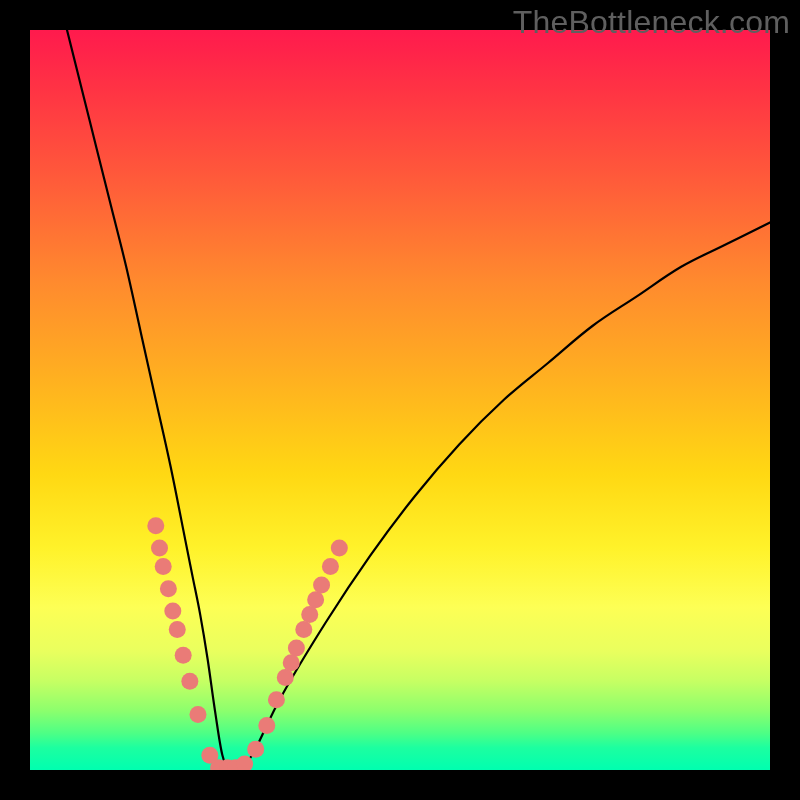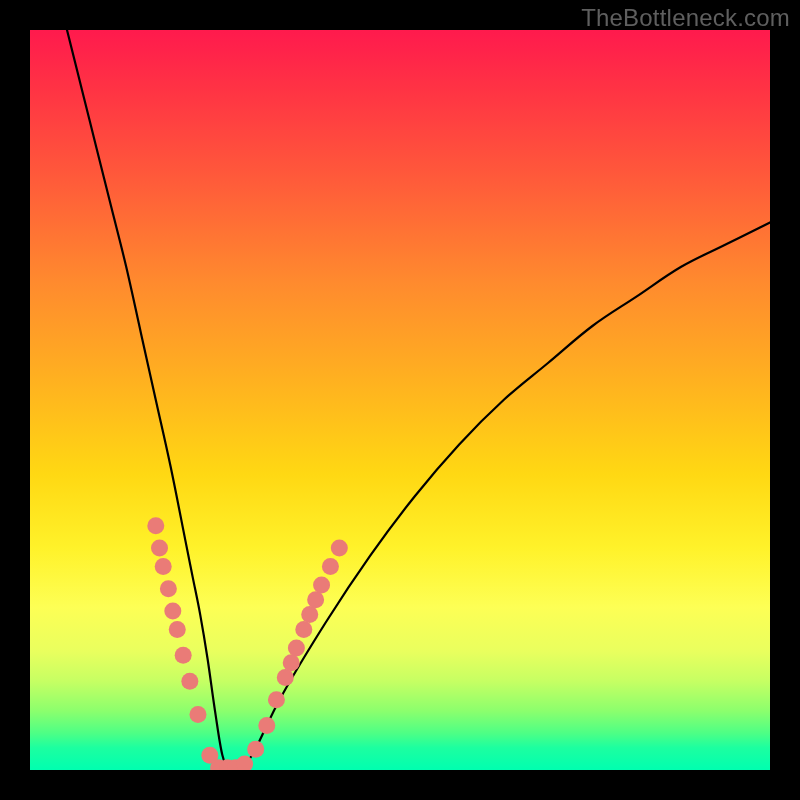--- a/index.html
+++ b/index.html
@@ -40,21 +40,21 @@
       #4eff85 95%,
       #1cffa0 97%,
       #00ffb0 100%
     );
   }
   .watermark {
     position: absolute;
     top: 4px;
     right: 10px;
     color: #5f5f5f;
-    font-size: 24px;
+    font-size: 32px;
     font-weight: 500;
     letter-spacing: 0.2px;
     z-index: 10;
   }
   svg.curve {
     position: absolute;
     top: 0;
     left: 0;
     width: 740px;
     height: 740px;

